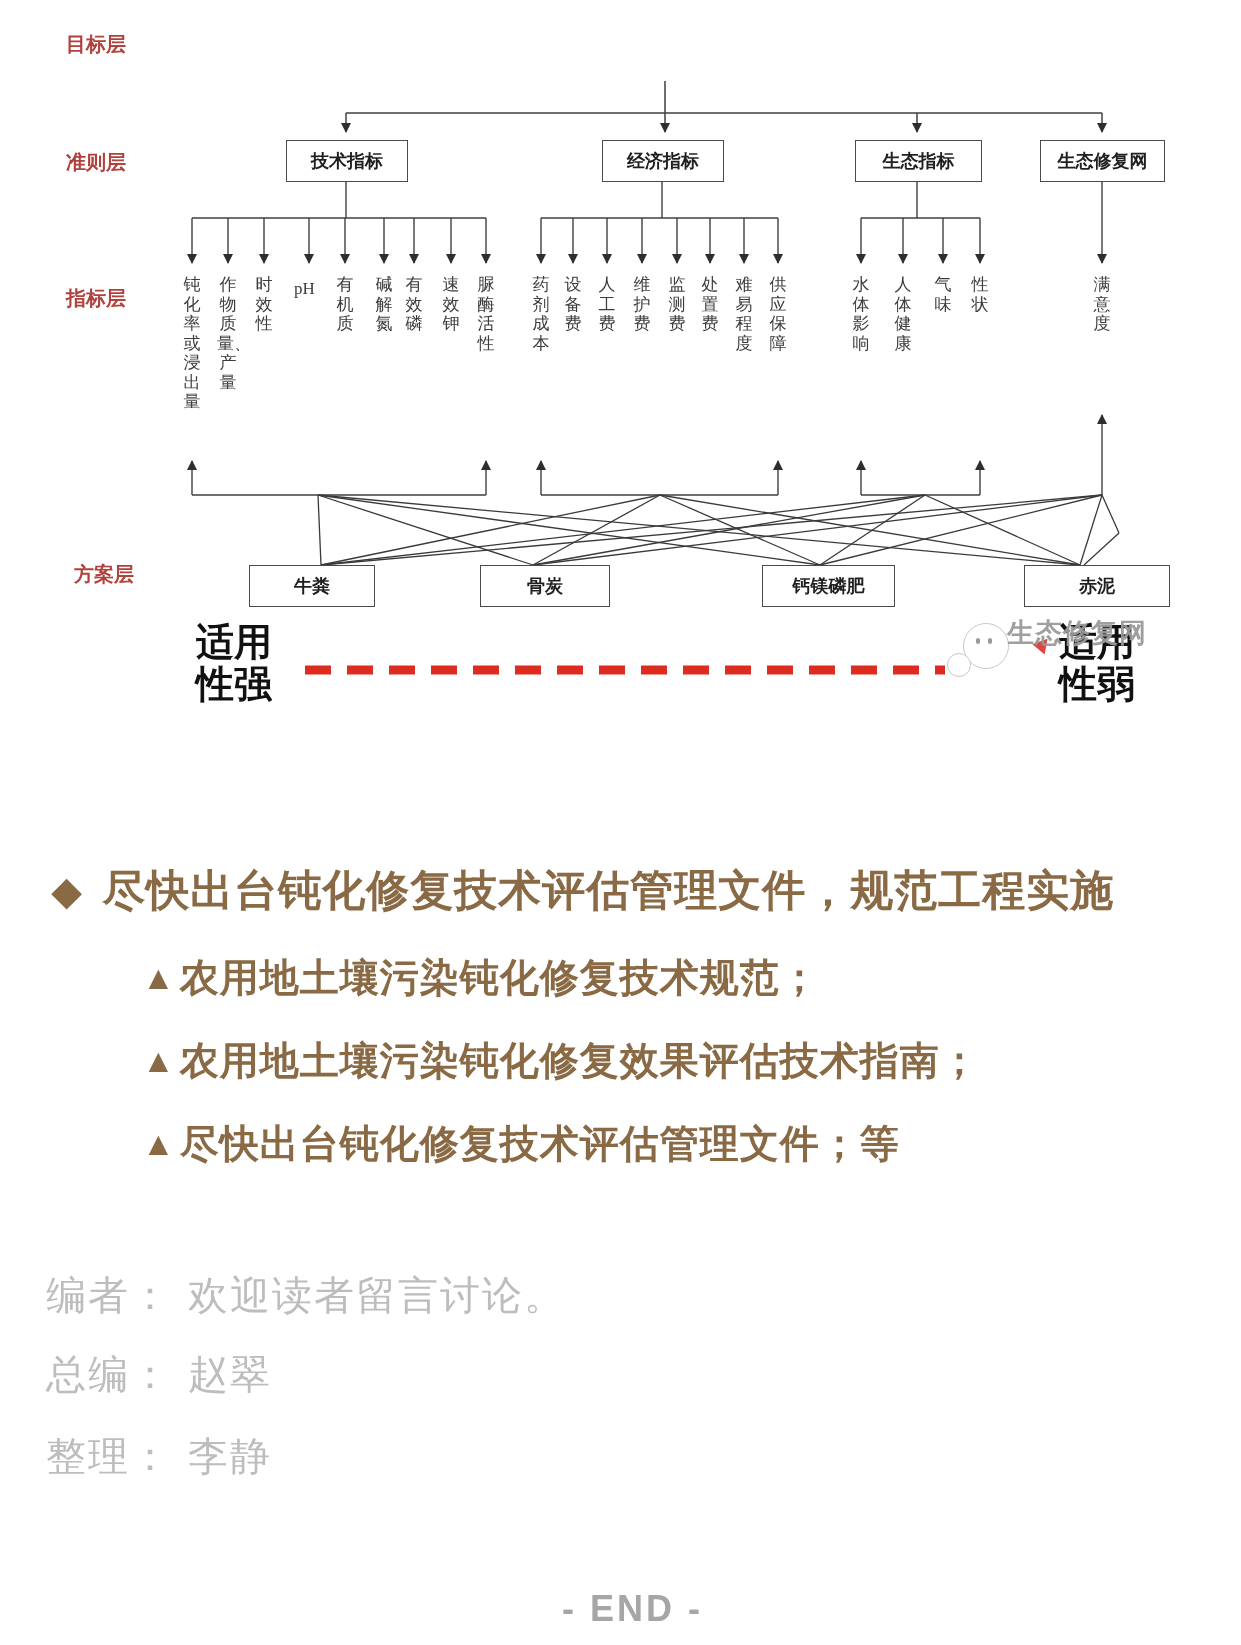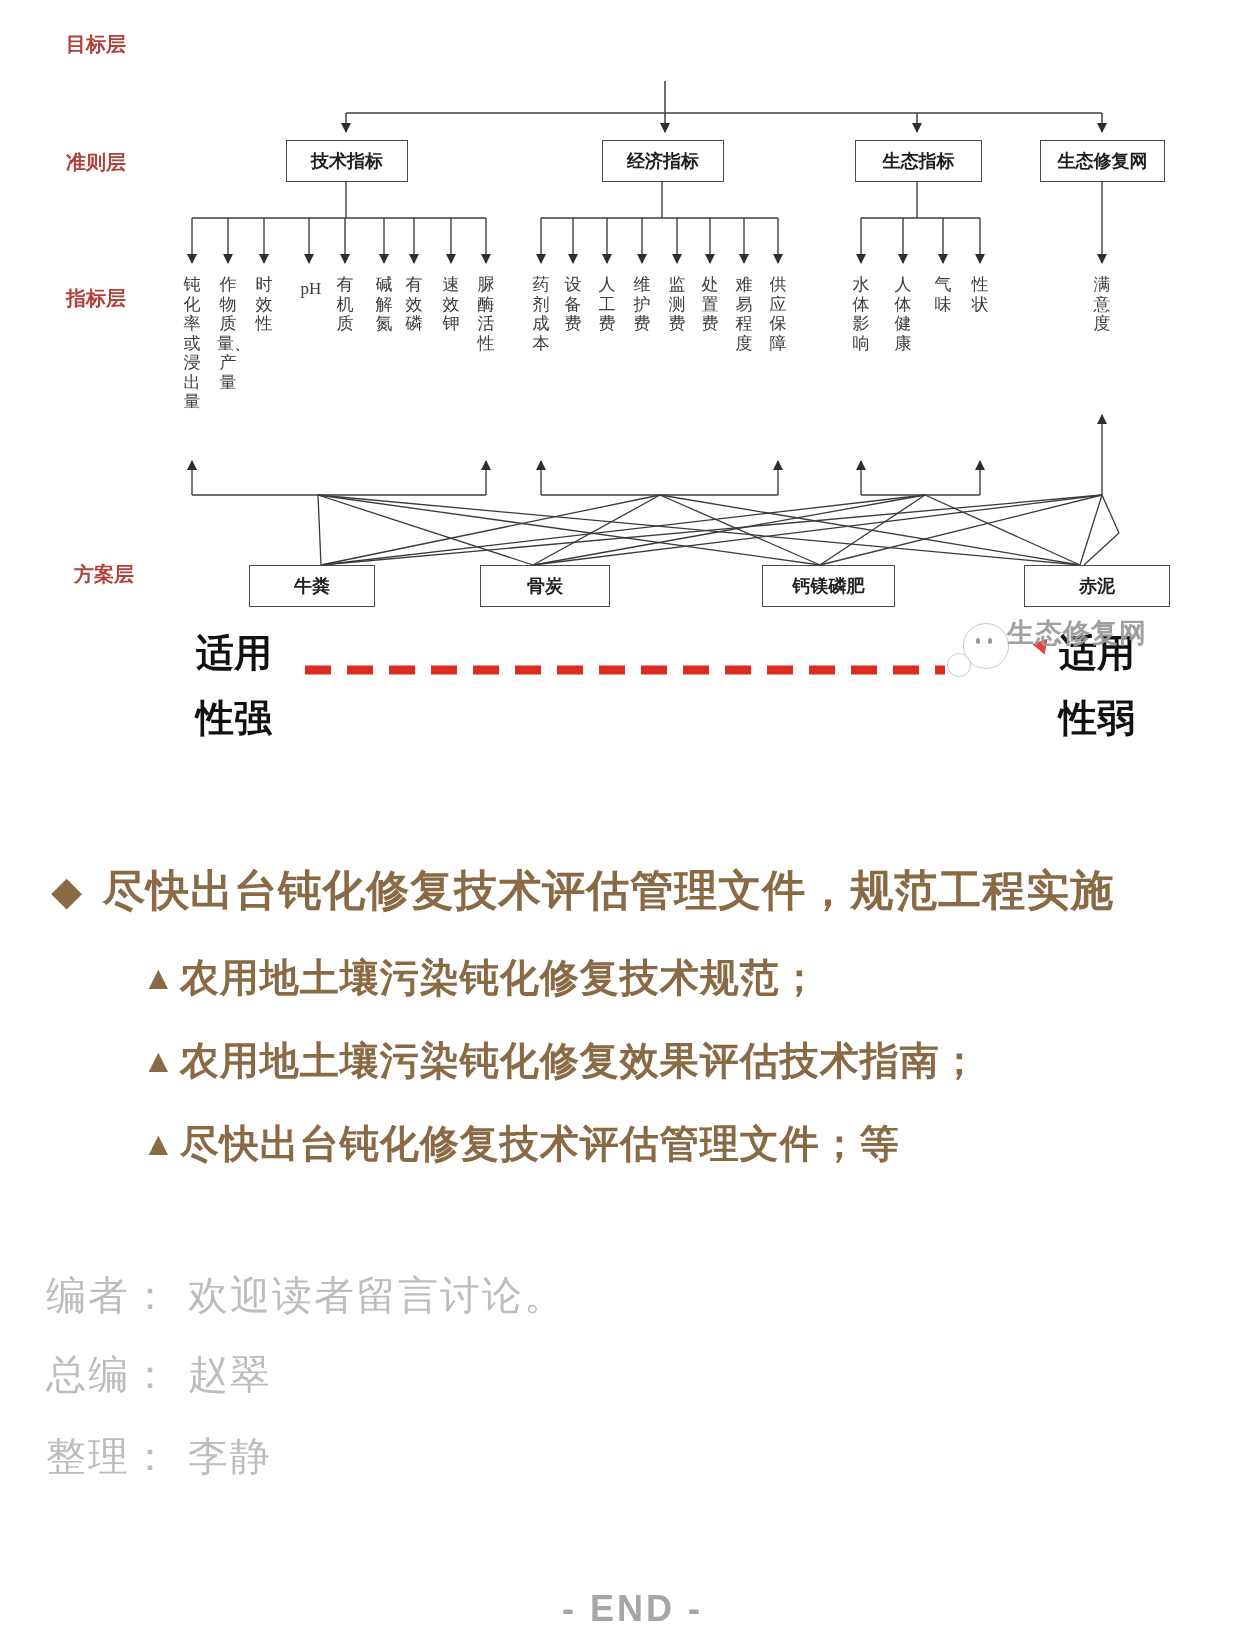--- a/index.html
+++ b/index.html
@@ -9,22 +9,22 @@
   #diagram{position:absolute;left:0;top:0;width:1198px;height:800px;
            font-family:"Liberation Serif",serif;margin-top:13px;}
   #diagram svg{position:absolute;left:0;top:0;}
   .layerlabel{position:absolute;font-size:20px;font-weight:bold;color:#b0413c;
               font-family:"Liberation Sans",sans-serif;}
   .dbox{position:absolute;border:1.6px solid #4a4a4a;background:#fff;color:#1f1f1f;
         display:flex;align-items:center;justify-content:center;
         font-weight:bold;font-size:18px;white-space:nowrap;}
   .vlabel{position:absolute;top:262px;width:22px;font-size:17px;line-height:19.5px;
           color:#3d3d3d;text-align:center;word-break:break-all;font-weight:500;}
-  .hlabel{position:absolute;top:266px;font-size:17px;color:#3d3d3d;text-align:center;}
-  .bigcn{position:absolute;width:84px;font-size:38px;line-height:65px;font-weight:bold;
+  .hlabel{position:absolute;top:266px;font-size:17px;color:#3d3d3d;text-align:left;}
+  .bigcn{position:absolute;width:84px;font-size:38px;line-height:42px;font-weight:bold;
          color:#111;word-break:break-all;text-align:center;
          font-family:"Liberation Sans",sans-serif;}
   
   #watermark{position:absolute;left:895px;top:600px;width:270px;height:70px;}
   .bub{position:absolute;background:#fff;border:1.5px solid #c8c8c8;border-radius:50%;}
   .bub .eye{position:absolute;width:4px;height:6px;background:#9a9a9a;border-radius:2px;top:14px;}
   #wm-text{position:absolute;left:112px;top:2px;font-size:27px;font-weight:bold;
            color:#9a9a9a;opacity:.95;letter-spacing:1px;white-space:nowrap;
            font-family:"Liberation Sans",sans-serif;}
   #wm-red{position:absolute;left:140px;top:24px;width:0;height:0;opacity:.85;

